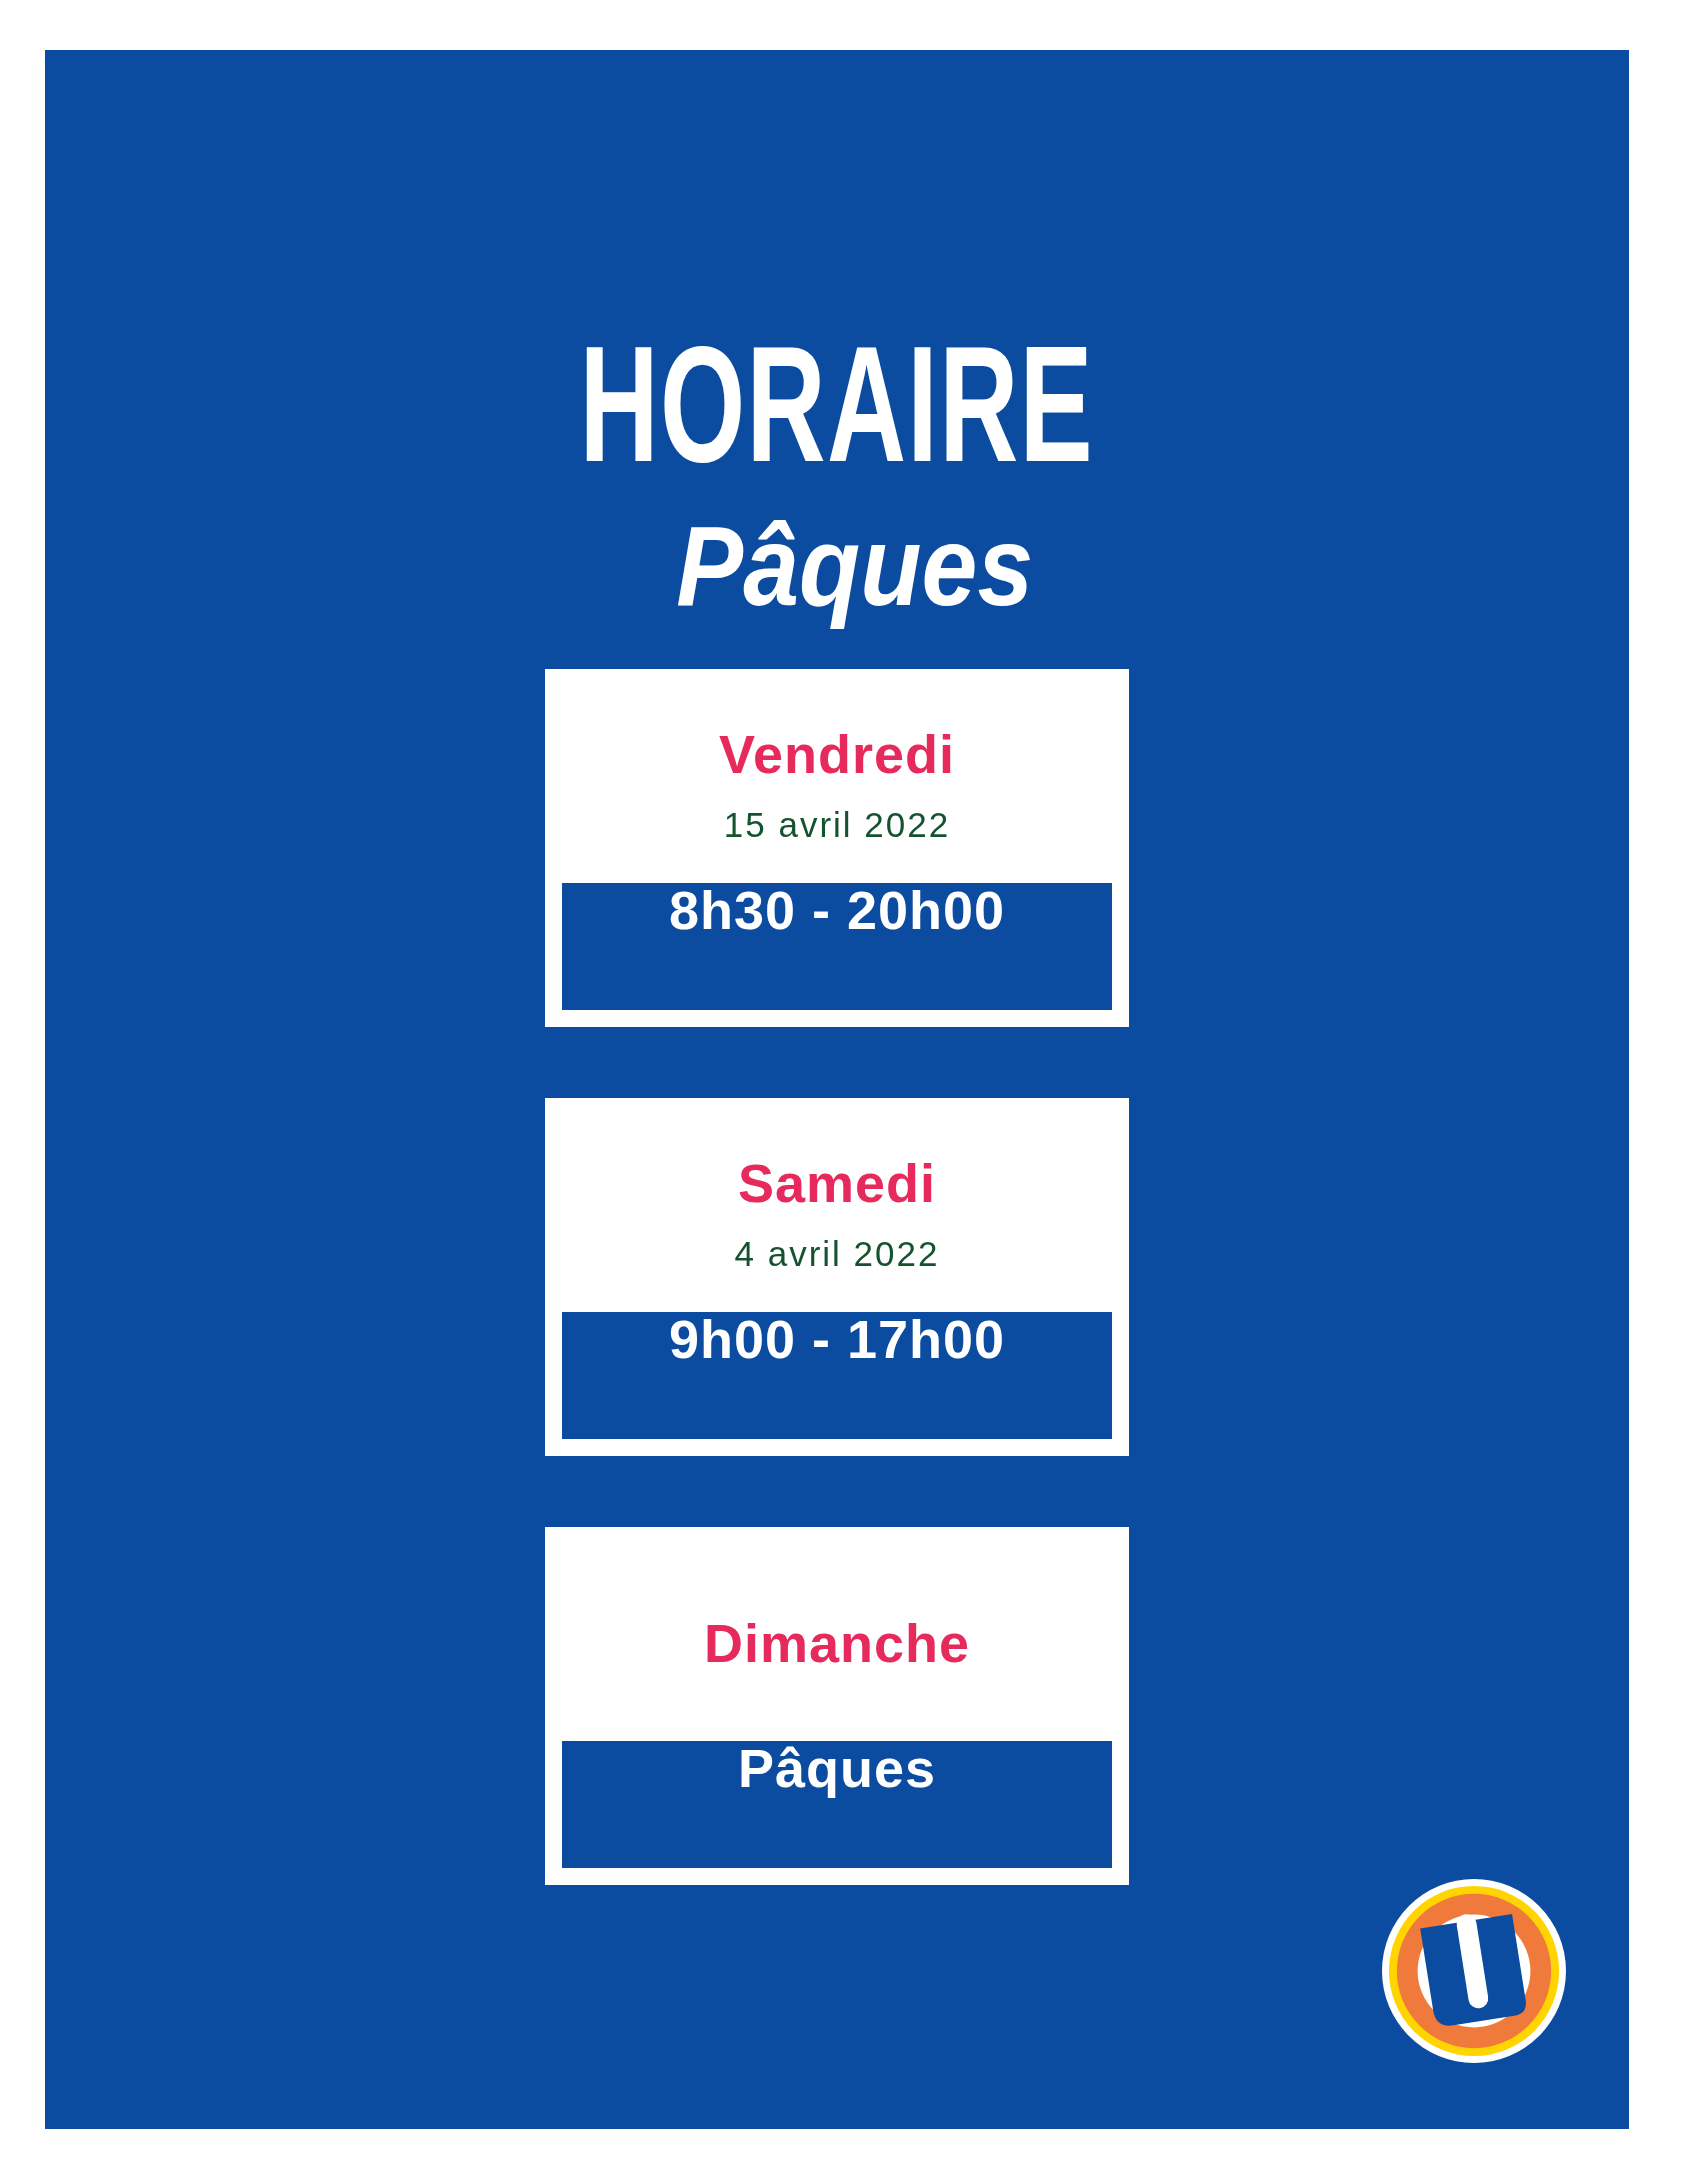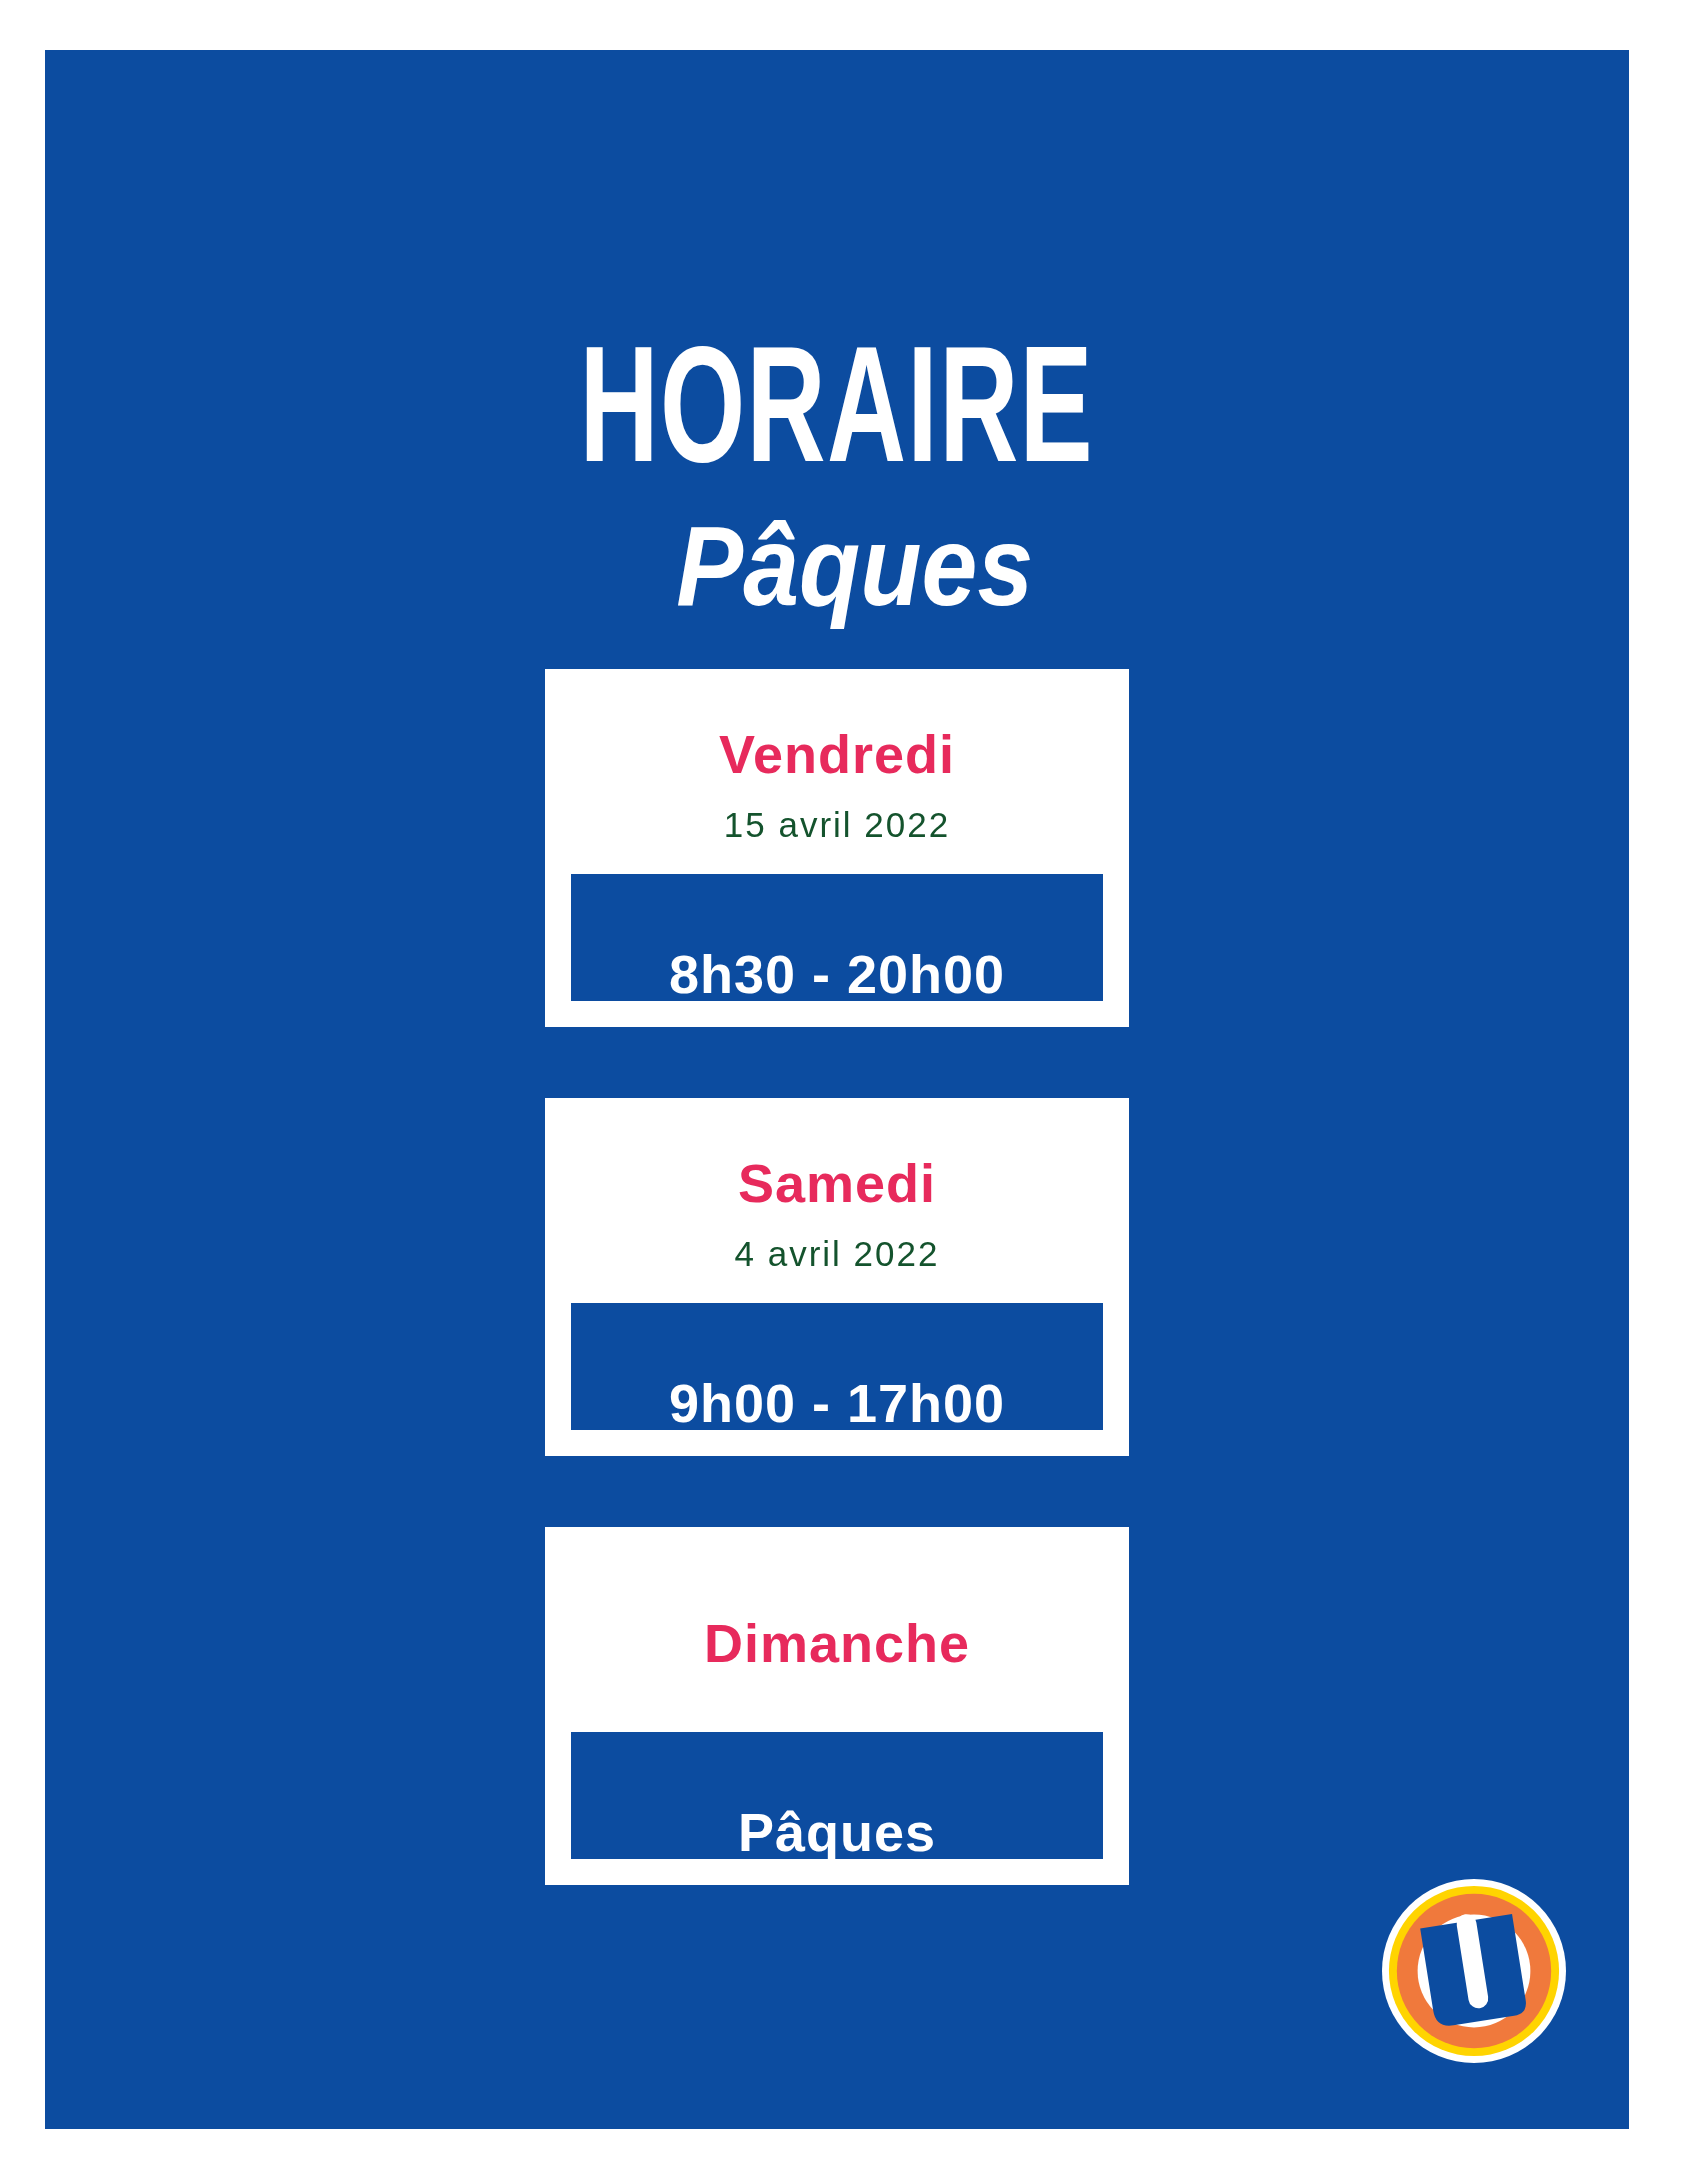--- a/index.html
+++ b/index.html
@@ -56,21 +56,21 @@
     top: 619px; left: 50%;
     transform: translateX(-50%);
     display: flex;
     flex-direction: column;
     gap: 71px;
   }
   .card {
     width: 584px; height: 358px;
     box-sizing: border-box;
     background: #ffffff;
-    padding: 26px;
+    padding: 17px;
     display: flex;
     flex-direction: column;
   }
   .card-top {
     flex: 1;
     display: flex;
     flex-direction: column;
     align-items: center;
     justify-content: center;
     gap: 26px;
@@ -86,21 +86,21 @@
     font-size: 35px;
     font-weight: 400;
     color: #14532d;
     letter-spacing: 2px;
     line-height: 1;
   }
   .card-band {
     height: 127px;
     background: #0C4CA0;
     display: flex;
-    align-items: flex-end;
+    align-items: flex-start;
     justify-content: center;
   }
   .card-hours {
     font-size: 54px;
     font-weight: 700;
     color: #ffffff;
     letter-spacing: 1px;
     line-height: 1;
   }
   .brand-logo {

